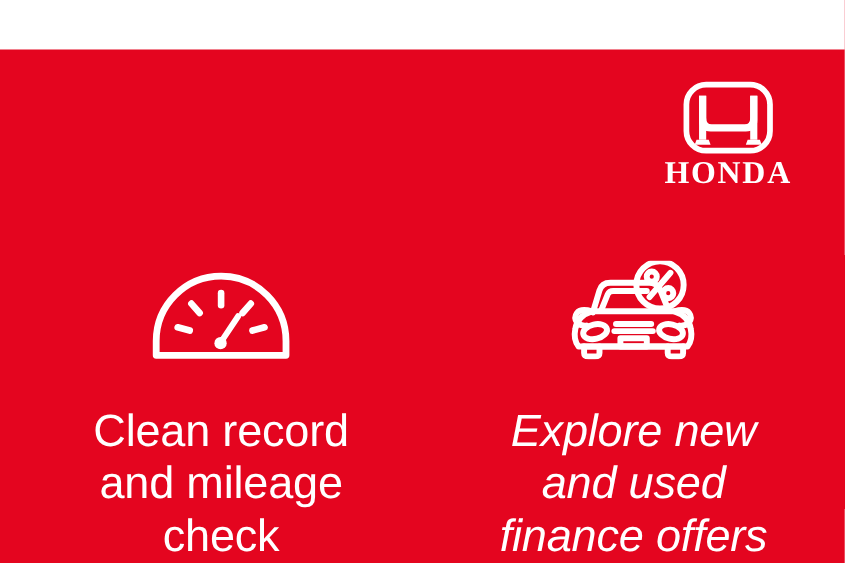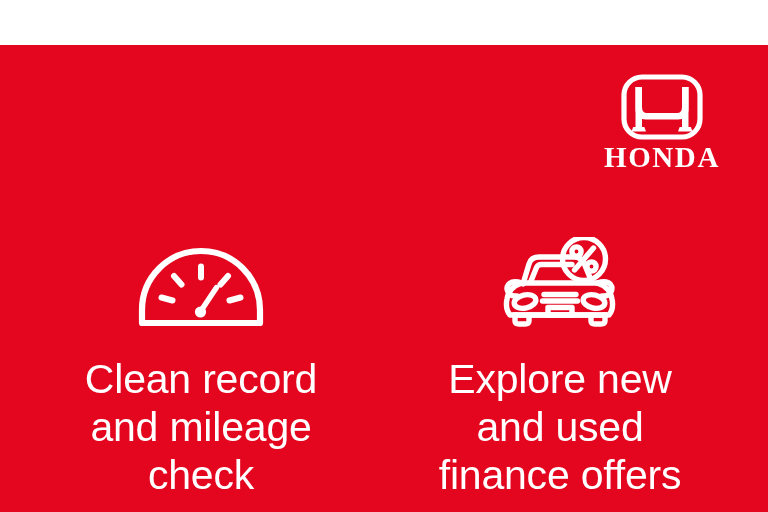--- a/index.html
+++ b/index.html
@@ -44,23 +44,24 @@
   }
 
   
   .feature {
     position: absolute;
     top: 186px;
     width: 330px;
     display: flex;
     flex-direction: column;
     align-items: center;
+    gap: 12px;
   }
   #feature-clean-record { left: 36px; }
-  #feature-finance-offers { left: 395px; }
+  #feature-finance-offers { left: 411px; font-style: italic; }
 
   .feature-icon {
     height: 96px;
     display: flex;
     align-items: flex-end;
     justify-content: center;
   }
   #icon-gauge { width: 130px; }
   #icon-car-percent { width: 124px; }
 

